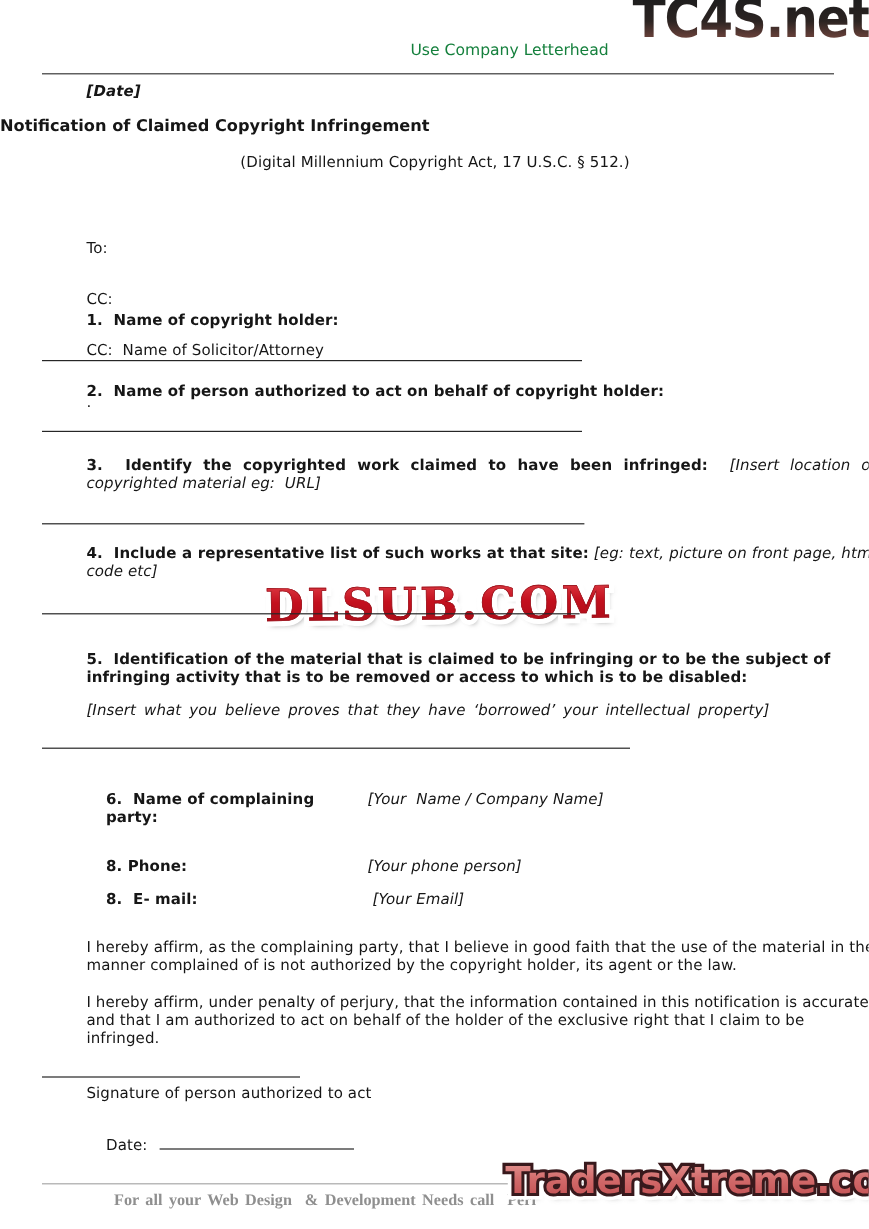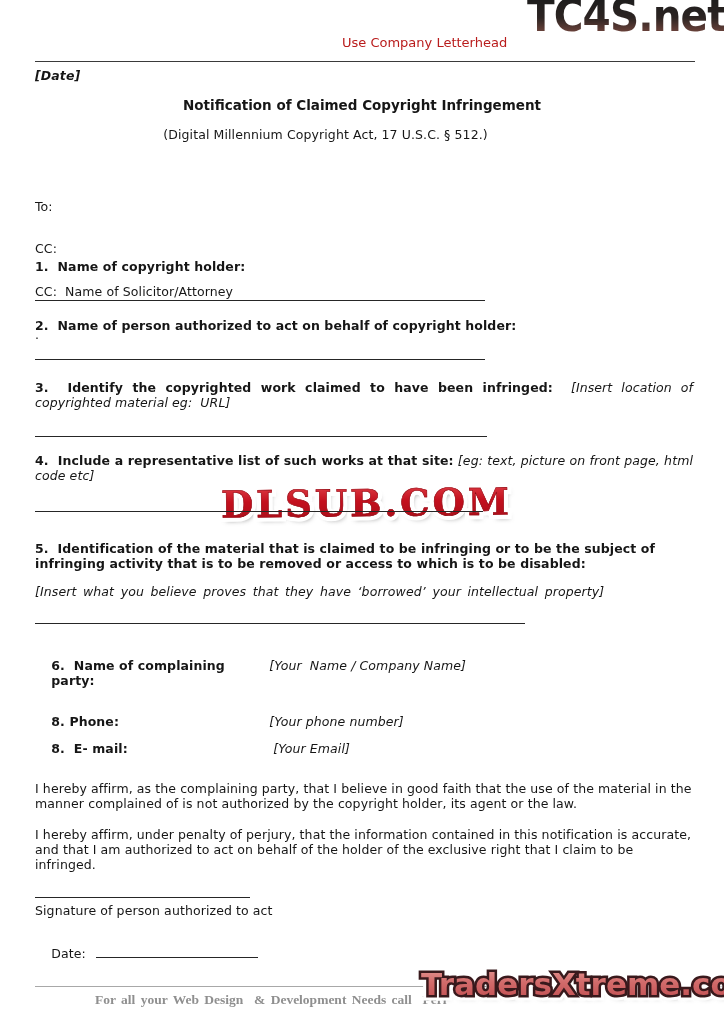--- a/index.html
+++ b/index.html
@@ -7,30 +7,30 @@
   body {
     width: 724px; height: 1024px;
     font-family: "DejaVu Sans", "Liberation Sans", sans-serif;
     color: #161616;
   }
   .page {
     position: relative; width: 724px; height: 1024px;
     background: #ffffff; overflow: hidden;
   }
   .abs { position: absolute; white-space: pre-wrap; }
-  .txt { font-size: 12.5px; line-height: 15px; letter-spacing: 0.1px; }
+  .txt { font-size: 12.5px; line-height: 15px; letter-spacing: 0.1px; margin-left: 37px; }
   .bold { font-weight: bold; }
   .ital { font-style: italic; }
 
   
-  .letterhead-note { left: 342px; top: 35px; font-size: 13px; color: #b91c1c; text-align: right; }
+  .letterhead-note { left: 342px; top: 35px; font-size: 13px; color: #15803d; text-align: right; }
   .rule { position: absolute; height: 0; }
   .rule-top { left: 35px; top: 61px; width: 660px; border-top: 1.5px solid #3a3a3a; }
   .date-ph { left: 35px; top: 68px; font-weight: bold; font-style: italic; }
-  .doc-title { left: 0; top: 97px; width: 724px; text-align: center; font-size: 13.5px; font-weight: bold; white-space: pre-wrap; }
+  .doc-title { left: 0; top: 97px; width: 724px; font-size: 13.5px; font-weight: bold; white-space: pre-wrap; }
   .doc-subtitle { left: 0; top: 127px; width: 651px; text-align: center; }
 
   
   .recipients { left: 35px; top: 171px; line-height: 14.3px; }
 
   
   .i1 { left: 35px; top: 259px; }
   .i2 { left: 35px; top: 318px; }
   .i3 { left: 35px; top: 380px; width: 658px; text-align: justify; }
   .i4 { left: 35px; top: 453px; width: 658px; text-align: justify; }
@@ -149,21 +149,21 @@
   </div>
 
   <div class="abs txt bold i5">5.  Identification of the material that is claimed to be infringing or to be the subject of infringing activity that is to be removed or access to which is to be disabled:</div>
   <div class="abs txt ital i5hint">[Insert what you believe proves that they have ‘borrowed’ your intellectual property]</div>
   <div class="blank bl5"></div>
 
   <div class="abs txt crow c6">
     <span class="clabel">6.  Name of complaining party:</span><span class="cvalue">[Your  Name / Company Name]</span>
   </div>
   <div class="abs txt crow c8">
-    <span class="clabel">8. Phone:</span><span class="cvalue">[Your phone number]</span>
+    <span class="clabel">8. Phone:</span><span class="cvalue">[Your phone person]</span>
   </div>
   <div class="abs txt crow c9">
     <span class="clabel">8.  E- mail:</span><span class="cvalue"> [Your Email]</span>
   </div>
 
   <p class="abs txt p1">I hereby affirm, as the complaining party, that I believe in good faith that the use of the material in the manner complained of is not authorized by the copyright holder, its agent or the law.</p>
   <p class="abs txt p2">I hereby affirm, under penalty of perjury, that the information contained in this notification is accurate, and that I am authorized to act on behalf of the holder of the exclusive right that I claim to be infringed.</p>
 
   <div class="blank sig-line"></div>
   <div class="abs txt sig-caption">Signature of person authorized to act</div>

